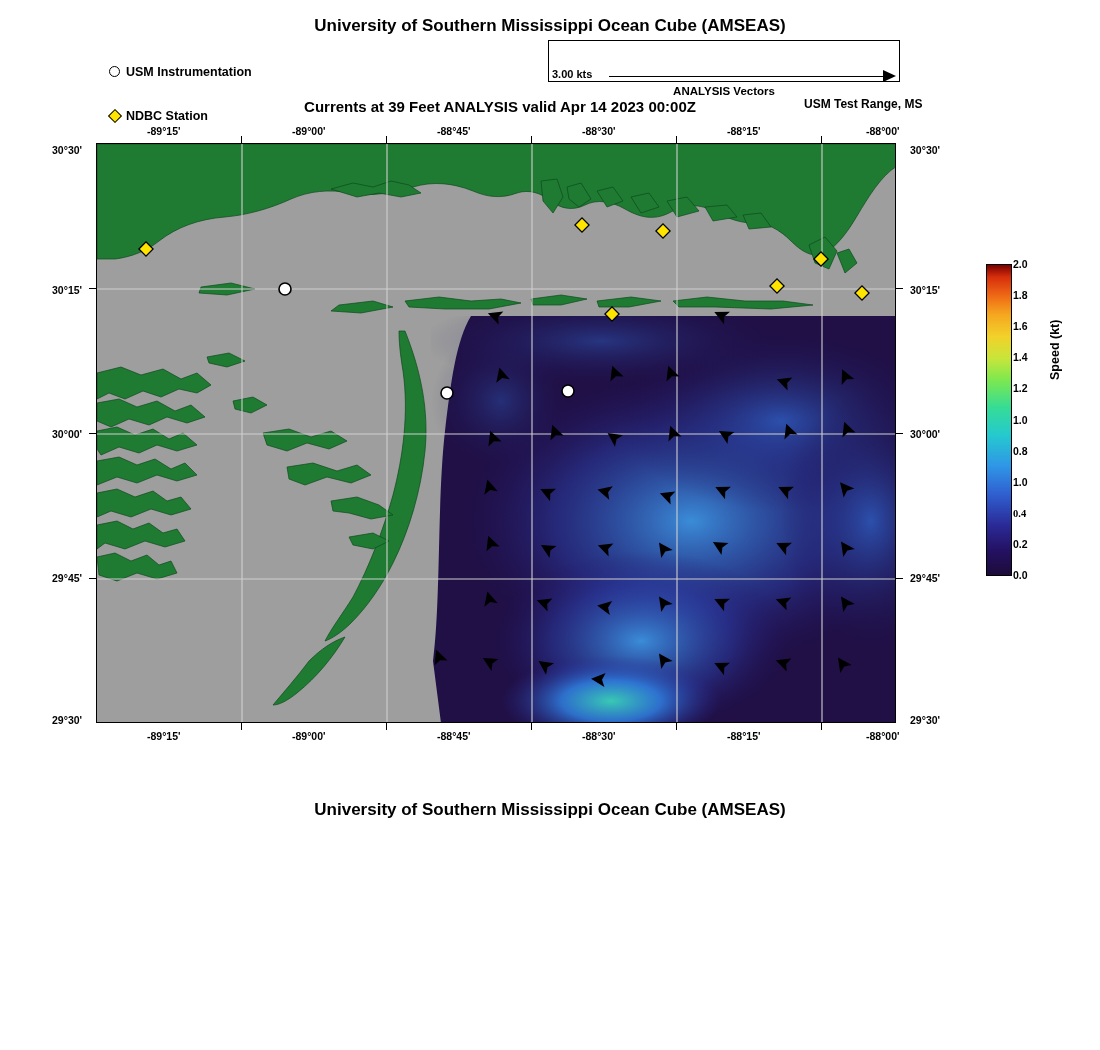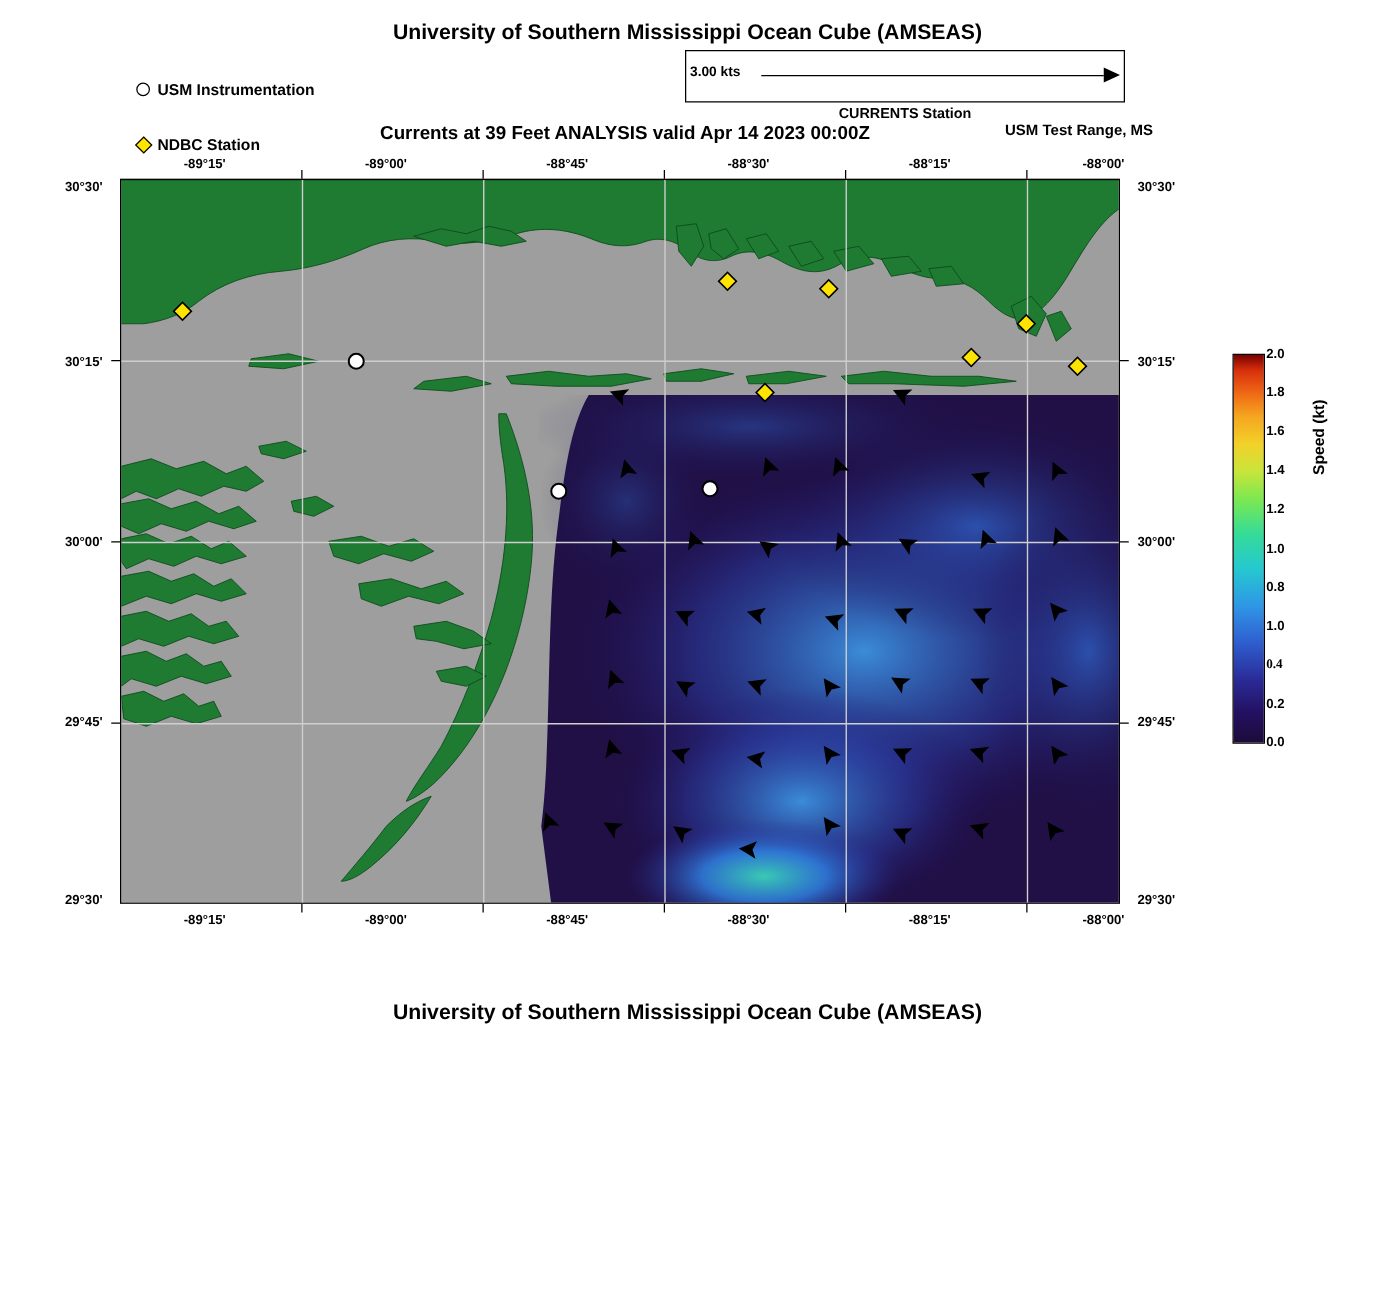--- a/index.html
+++ b/index.html
@@ -171,21 +171,21 @@
   }
   .tick {
     position: absolute;
     background: #000;
   }
 
   
   #colorbar-wrap {
     position: absolute;
     left: 986px;
-    top: 283px;
+    top: 264px;
     width: 26px;
     height: 379px;
   }
   #colorbar {
     position: absolute;
     left: 0;
     top: 0;
     width: 26px;
     height: 312px;
     border: 1.2px solid #000000;
@@ -238,27 +238,27 @@
   </div>
   <div class="legend-row">
     <span class="legend-symbol">
         <span class="sym-diamond"></span>
       </span>
     <span class="legend-text">NDBC Station</span>
   </div>
 </div>
 
 <div id="vector-key">
-  <div class="vk-row" style="top:11px;">
+  <div class="vk-row" style="top:27px;">
     <span class="vk-label">3.00 kts</span>
     <span class="vk-line" style="left:60px; width:274px;"></span>
     <span class="vk-arrow" style="left:334px;"></span>
   </div>
 </div>
-<div id="vector-key-caption">CURRENTS Station</div>
+<div id="vector-key-caption">ANALYSIS Vectors</div>
 
 <div id="subtitle">Currents at 39 Feet ANALYSIS valid Apr 14 2023 00:00Z</div>
 <div id="range-label">USM Test Range, MS</div>
 
 <div class="ax-label" style="left:147px; top:125px;">-89°15'</div>
 <div class="ax-label" style="left:292px; top:125px;">-89°00'</div>
 <div class="ax-label" style="left:437px; top:125px;">-88°45'</div>
 <div class="ax-label" style="left:582px; top:125px;">-88°30'</div>
 <div class="ax-label" style="left:727px; top:125px;">-88°15'</div>
 <div class="ax-label" style="left:866px; top:125px;">-88°00'</div>

